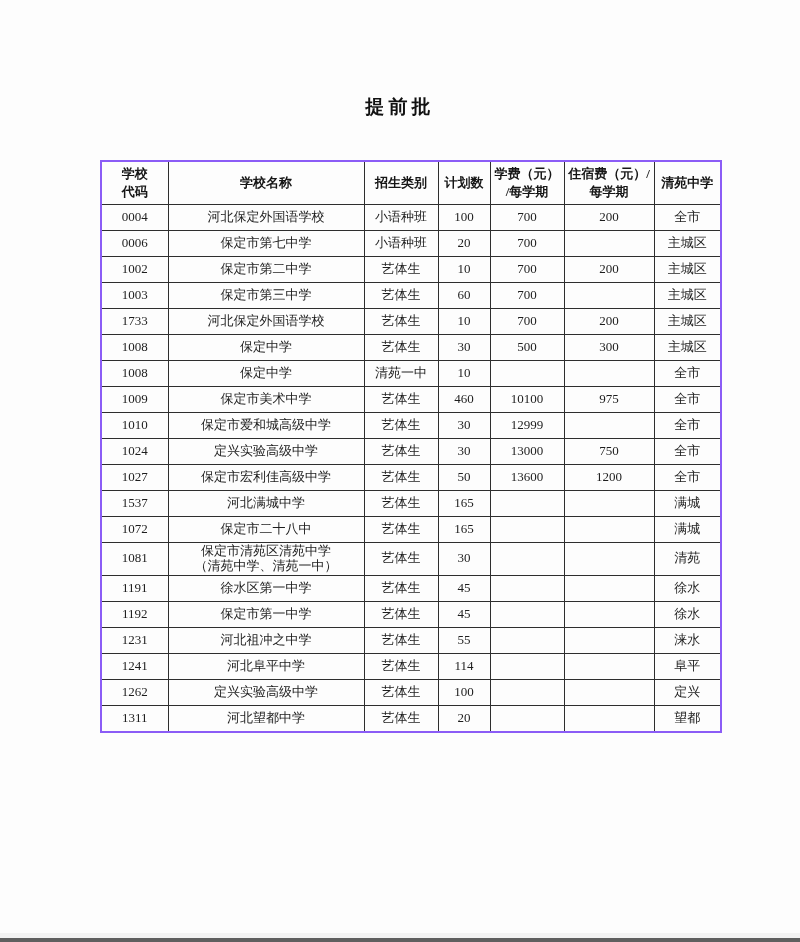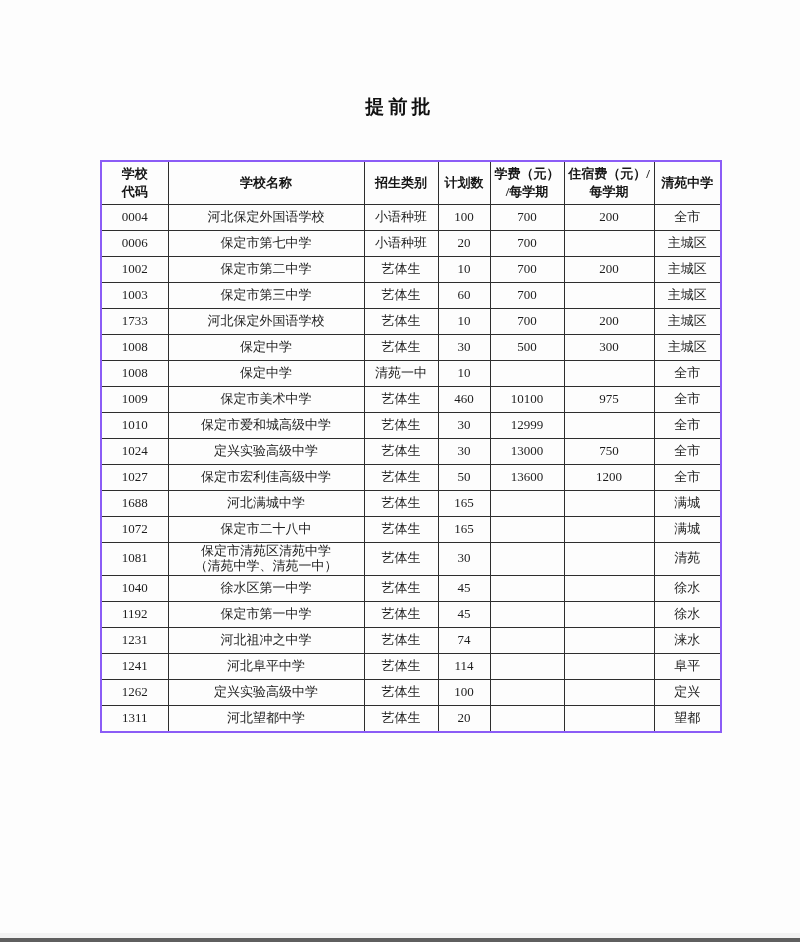--- a/index.html
+++ b/index.html
@@ -202,21 +202,21 @@
         <tr>
           <td>1027</td>
           <td>保定市宏利佳高级中学</td>
           <td>艺体生</td>
           <td>50</td>
           <td>13600</td>
           <td>1200</td>
           <td>全市</td>
         </tr>
         <tr>
-          <td>1688</td>
+          <td>1537</td>
           <td>河北满城中学</td>
           <td>艺体生</td>
           <td>165</td>
           <td></td>
           <td></td>
           <td>满城</td>
         </tr>
         <tr>
           <td>1072</td>
           <td>保定市二十八中</td>
@@ -230,42 +230,42 @@
           <td>1081</td>
           <td>保定市清苑区清苑中学
 （清苑中学、清苑一中）</td>
           <td>艺体生</td>
           <td>30</td>
           <td></td>
           <td></td>
           <td>清苑</td>
         </tr>
         <tr>
-          <td>1040</td>
+          <td>1191</td>
           <td>徐水区第一中学</td>
           <td>艺体生</td>
           <td>45</td>
           <td></td>
           <td></td>
           <td>徐水</td>
         </tr>
         <tr>
           <td>1192</td>
           <td>保定市第一中学</td>
           <td>艺体生</td>
           <td>45</td>
           <td></td>
           <td></td>
           <td>徐水</td>
         </tr>
         <tr>
           <td>1231</td>
           <td>河北祖冲之中学</td>
           <td>艺体生</td>
-          <td>74</td>
+          <td>55</td>
           <td></td>
           <td></td>
           <td>涞水</td>
         </tr>
         <tr>
           <td>1241</td>
           <td>河北阜平中学</td>
           <td>艺体生</td>
           <td>114</td>
           <td></td>

